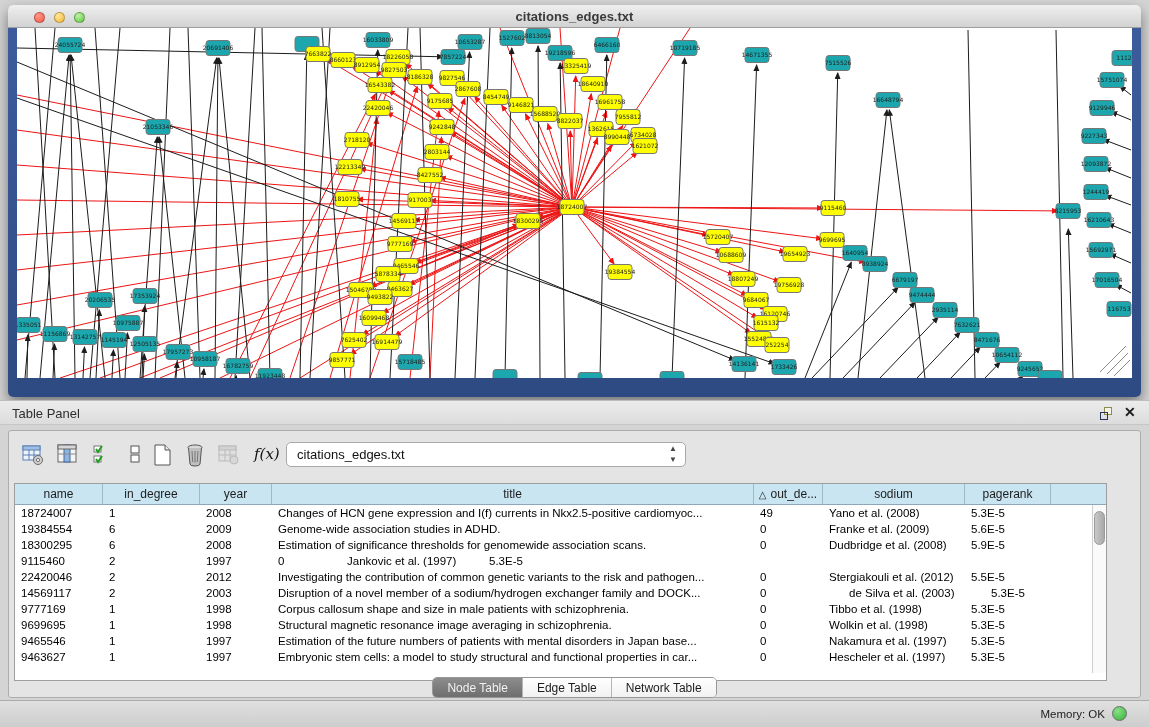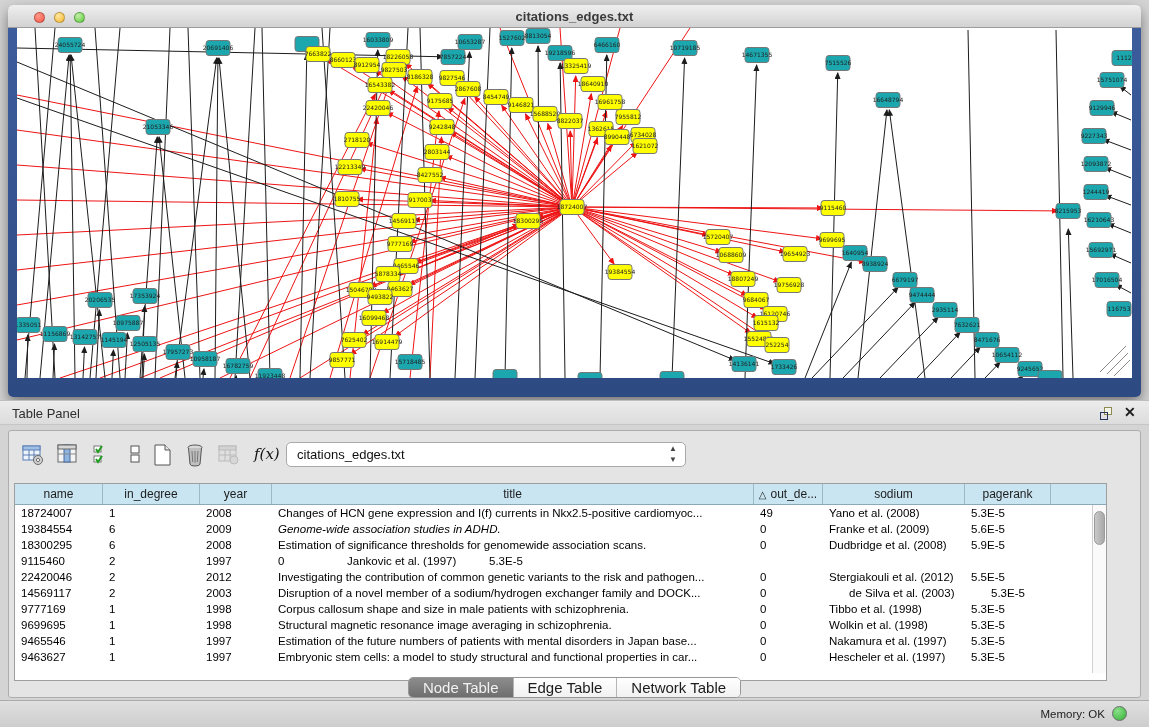--- a/index.html
+++ b/index.html
@@ -71,21 +71,21 @@
   #vscroll { position:absolute; right:0; top:21px; width:14px; height:168px;
              background:#fafafa; border-left:1px solid #d0d0d0; }
   #vthumb { position:absolute; left:1px; top:6px; width:11px; height:34px;
             background:linear-gradient(90deg,#c9c9c9,#a8a8a8); border-radius:6px;
             border:1px solid #9a9a9a; cursor:pointer; }
 
   
   #tab-bar { position:absolute; left:0; top:246px; width:100%; height:22px; text-align:center; }
   #seg { display:inline-flex; height:21px; border:1px solid #979797; border-radius:5px;
          overflow:hidden; background:#fdfdfd; }
-  .seg-btn { padding:0 14px; font-size:15px; line-height:20px; color:#1d1d1d;
+  .seg-btn { padding:0 14px; font-size:12px; line-height:20px; color:#1d1d1d;
              border-right:1px solid #b5b5b5; cursor:pointer; background:linear-gradient(#ffffff,#f1f1f1); }
   .seg-btn:last-child { border-right:none; }
   .seg-btn.active { background:linear-gradient(#8d8d8d,#6e6e6e); color:#f1f1f1; }
 
   
   #status-bar { position:absolute; left:0; top:700px; width:1149px; height:27px;
                 background:linear-gradient(#e0e0e0,#cdcdcd); border-top:1px solid #ababab; }
   #mem-label { position:absolute; right:44px; top:7px; font-size:11.5px; color:#1c1c1c; }
   #mem-dot { position:absolute; right:22px; top:5px; width:15px; height:15px; border-radius:50%;
              background:radial-gradient(circle at 35% 30%,#8ae08a,#35b335);
@@ -595,21 +595,21 @@
           <div class="tcell" style="width: 72px;">2008</div>
           <div class="tcell" style="width: 482px;">Changes of HCN gene expression and I(f) currents in Nkx2.5-positive cardiomyoc...</div>
           <div class="tcell" style="width: 69px;">49</div>
           <div class="tcell" style="width: 142px;">Yano et al. (2008)</div>
           <div class="tcell" style="width: 86px;">5.3E-5</div>
         </div>
         <div class="trow">
           <div class="tcell" style="width: 88px;">19384554</div>
           <div class="tcell" style="width: 97px;">6</div>
           <div class="tcell" style="width: 72px;">2009</div>
-          <div class="tcell" style="width: 482px; font-style: italic;">Genome-wide association studies in ADHD.</div>
+          <div class="tcell" style="width: 482px;">Genome-wide association studies in ADHD.</div>
           <div class="tcell" style="width: 69px;">0</div>
           <div class="tcell" style="width: 142px;">Franke et al. (2009)</div>
           <div class="tcell" style="width: 86px;">5.6E-5</div>
         </div>
         <div class="trow">
           <div class="tcell" style="width: 88px;">18300295</div>
           <div class="tcell" style="width: 97px;">6</div>
           <div class="tcell" style="width: 72px;">2008</div>
           <div class="tcell" style="width: 482px;">Estimation of significance thresholds for genomewide association scans.</div>
           <div class="tcell" style="width: 69px;">0</div>

